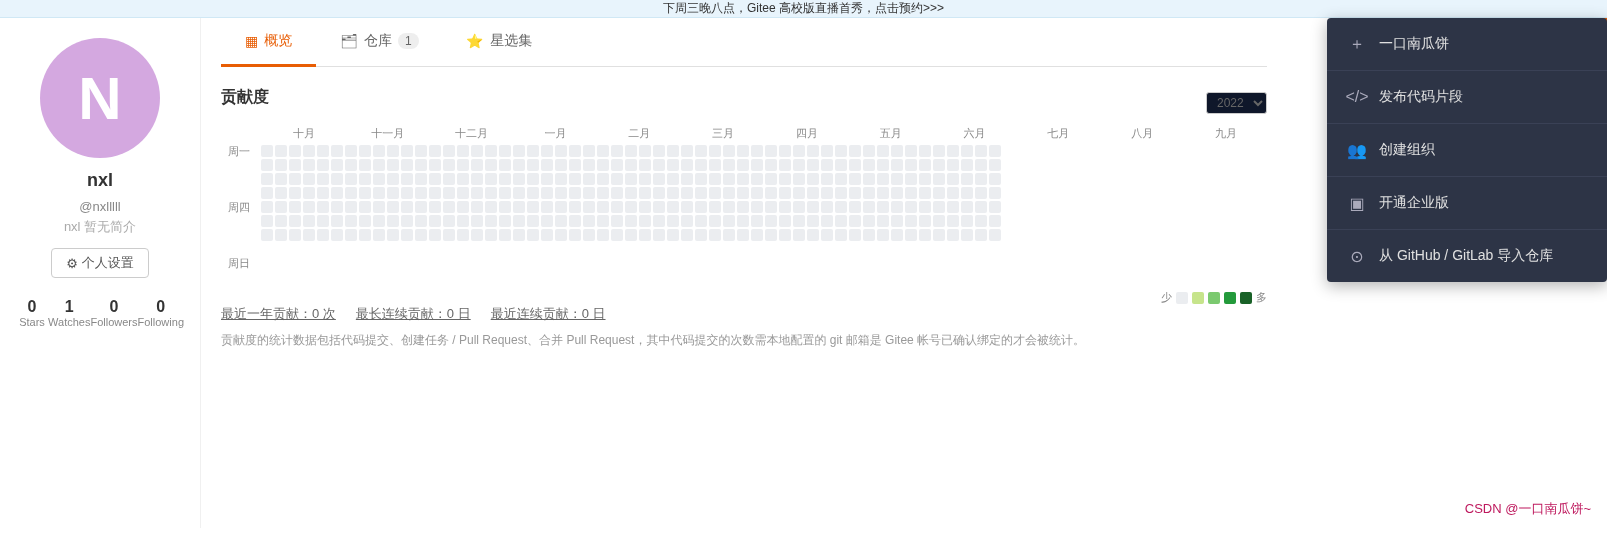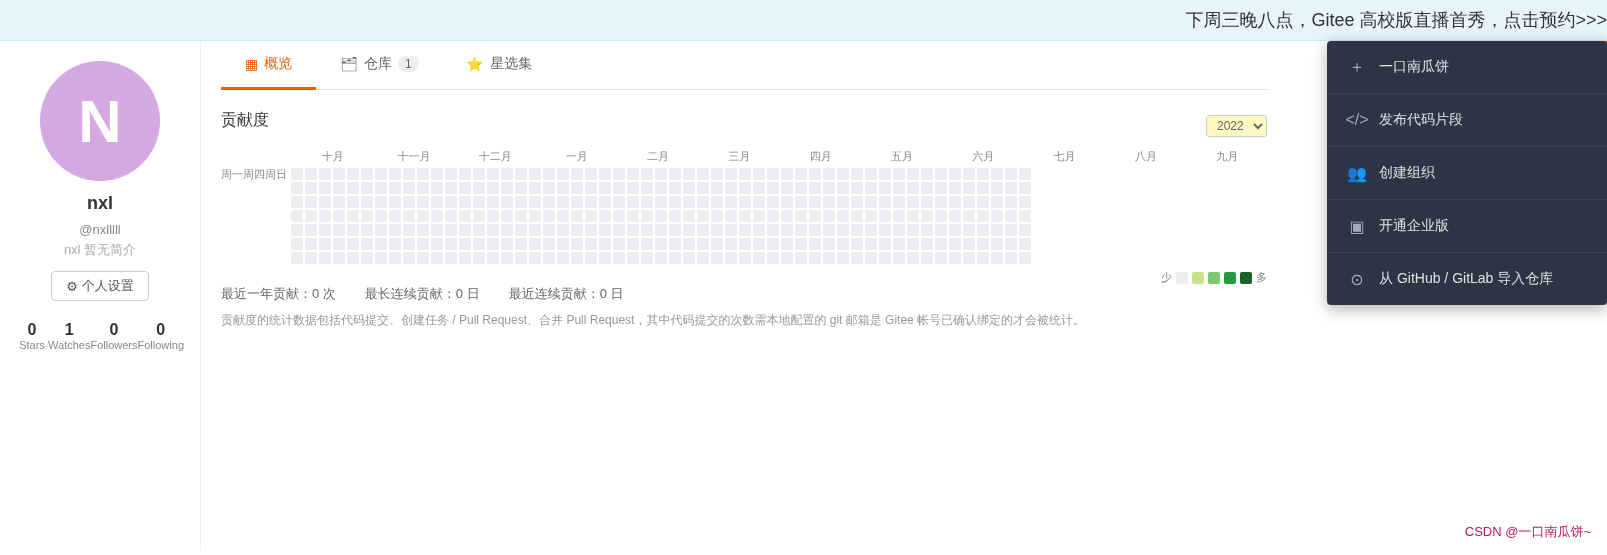--- a/index.html
+++ b/index.html
@@ -1,23 +1,23 @@
 <!DOCTYPE html>
 <html><head>
   <meta charset="utf-8">
   <style>
     * { box-sizing: border-box; margin: 0; padding: 0; }
     body { font-family: "Microsoft YaHei", "PingFang SC", Arial, sans-serif; font-size: 14px; background: #fff; color: #333; }
 
     
     .announcement-bar {
       background: #e8f4fc;
-      text-align: right;
-      padding: 8px 0;
-      font-size: 18px;
+      text-align: center;
+      padding: 0 0;
+      font-size: 12px;
       color: #333;
       border-bottom: 1px solid #d0e8f5;
       position: relative;
     }
 
     
     .main-wrapper {
       display: flex;
       max-width: 1607px;
       margin: 0 auto;
@@ -132,54 +132,55 @@
       background: #eee;
       border-radius: 10px;
       padding: 1px 7px;
       font-size: 12px;
       color: #666;
     }
 
     
     .section-title {
       font-size: 16px;
-      font-weight: normal;
+      font-weight: bold;
       color: #333;
       margin-bottom: 10px;
     }
 
     
     .contribution-section { margin-bottom: 16px; }
 
     .contrib-header {
       display: flex;
       justify-content: space-between;
       align-items: center;
       margin-bottom: 8px;
     }
     .year-select {
       font-size: 12px;
       color: #666;
       border: 1px solid #ccc;
       border-radius: 3px;
       padding: 2px 6px;
-      background: #fef9c3;
+      background: #0f172a;
       cursor: pointer;
     }
 
     
     .contrib-grid-wrapper {
       overflow-x: auto;
     }
     .contrib-grid-container {
       display: flex;
       gap: 4px;
     }
     .contrib-labels {
       display: flex;
+      flex-direction: column;
       gap: 0;
       padding-top: 18px;
       min-width: 36px;
       text-align: center;
     }
     .contrib-label-row {
       height: 14px;
       font-size: 11px;
       color: #888;
       margin-bottom: 14px;
@@ -236,21 +237,22 @@
     .legend-cell.l2 { background: #7bc96f; }
     .legend-cell.l3 { background: #239a3b; }
     .legend-cell.l4 { background: #196127; }
 
     
     .contrib-stats {
       font-size: 13px;
       color: #666;
       margin-bottom: 8px;
       display: flex;
-      gap: 29px;
+      gap: 20px;
+      text-decoration: underline;
     }
     .contrib-note {
       font-size: 12px;
       color: #999;
       line-height: 1.6;
       margin-bottom: 16px;
     }
 
     
     .activity-title {

